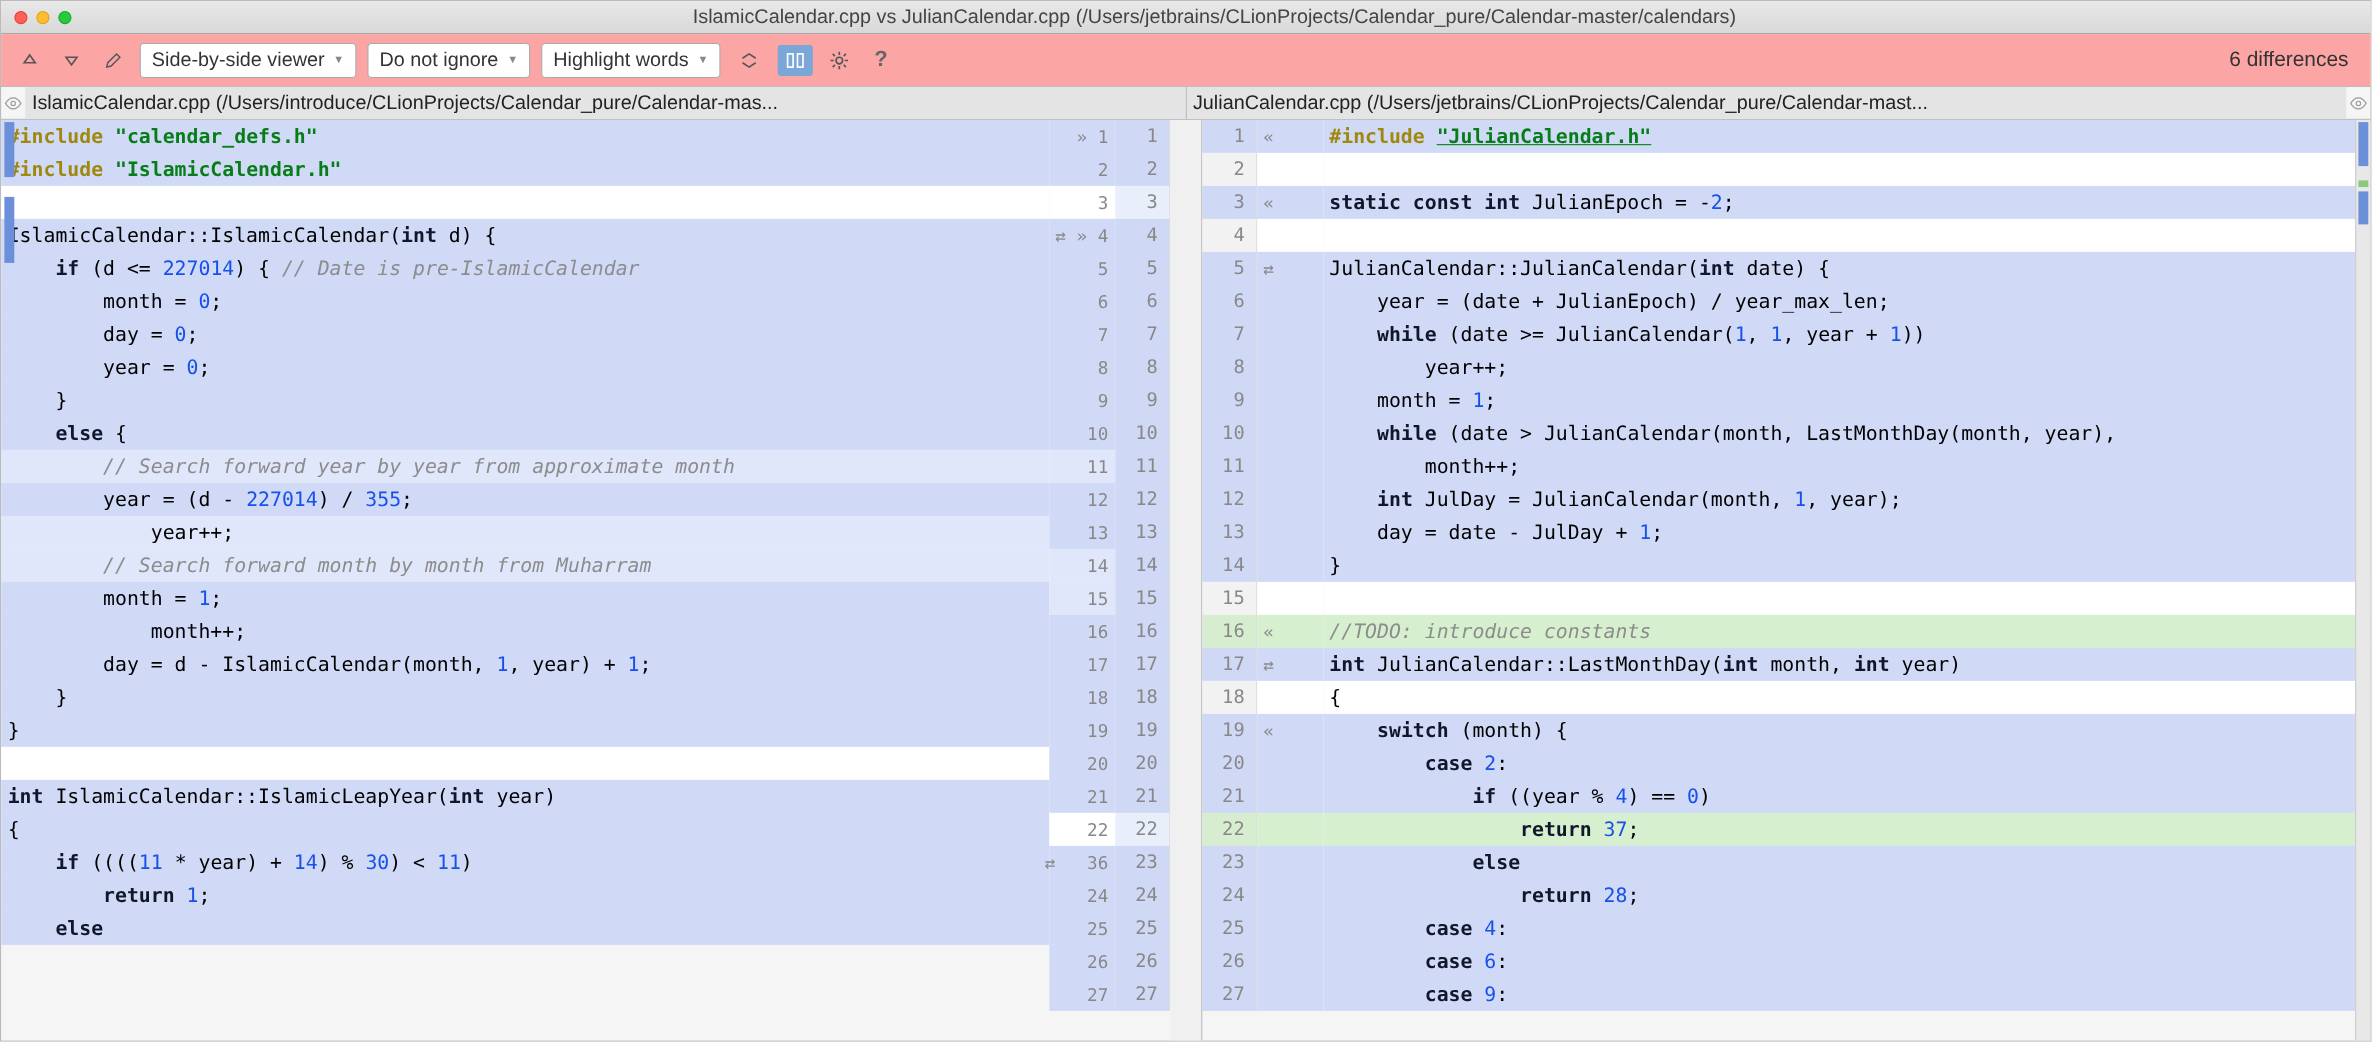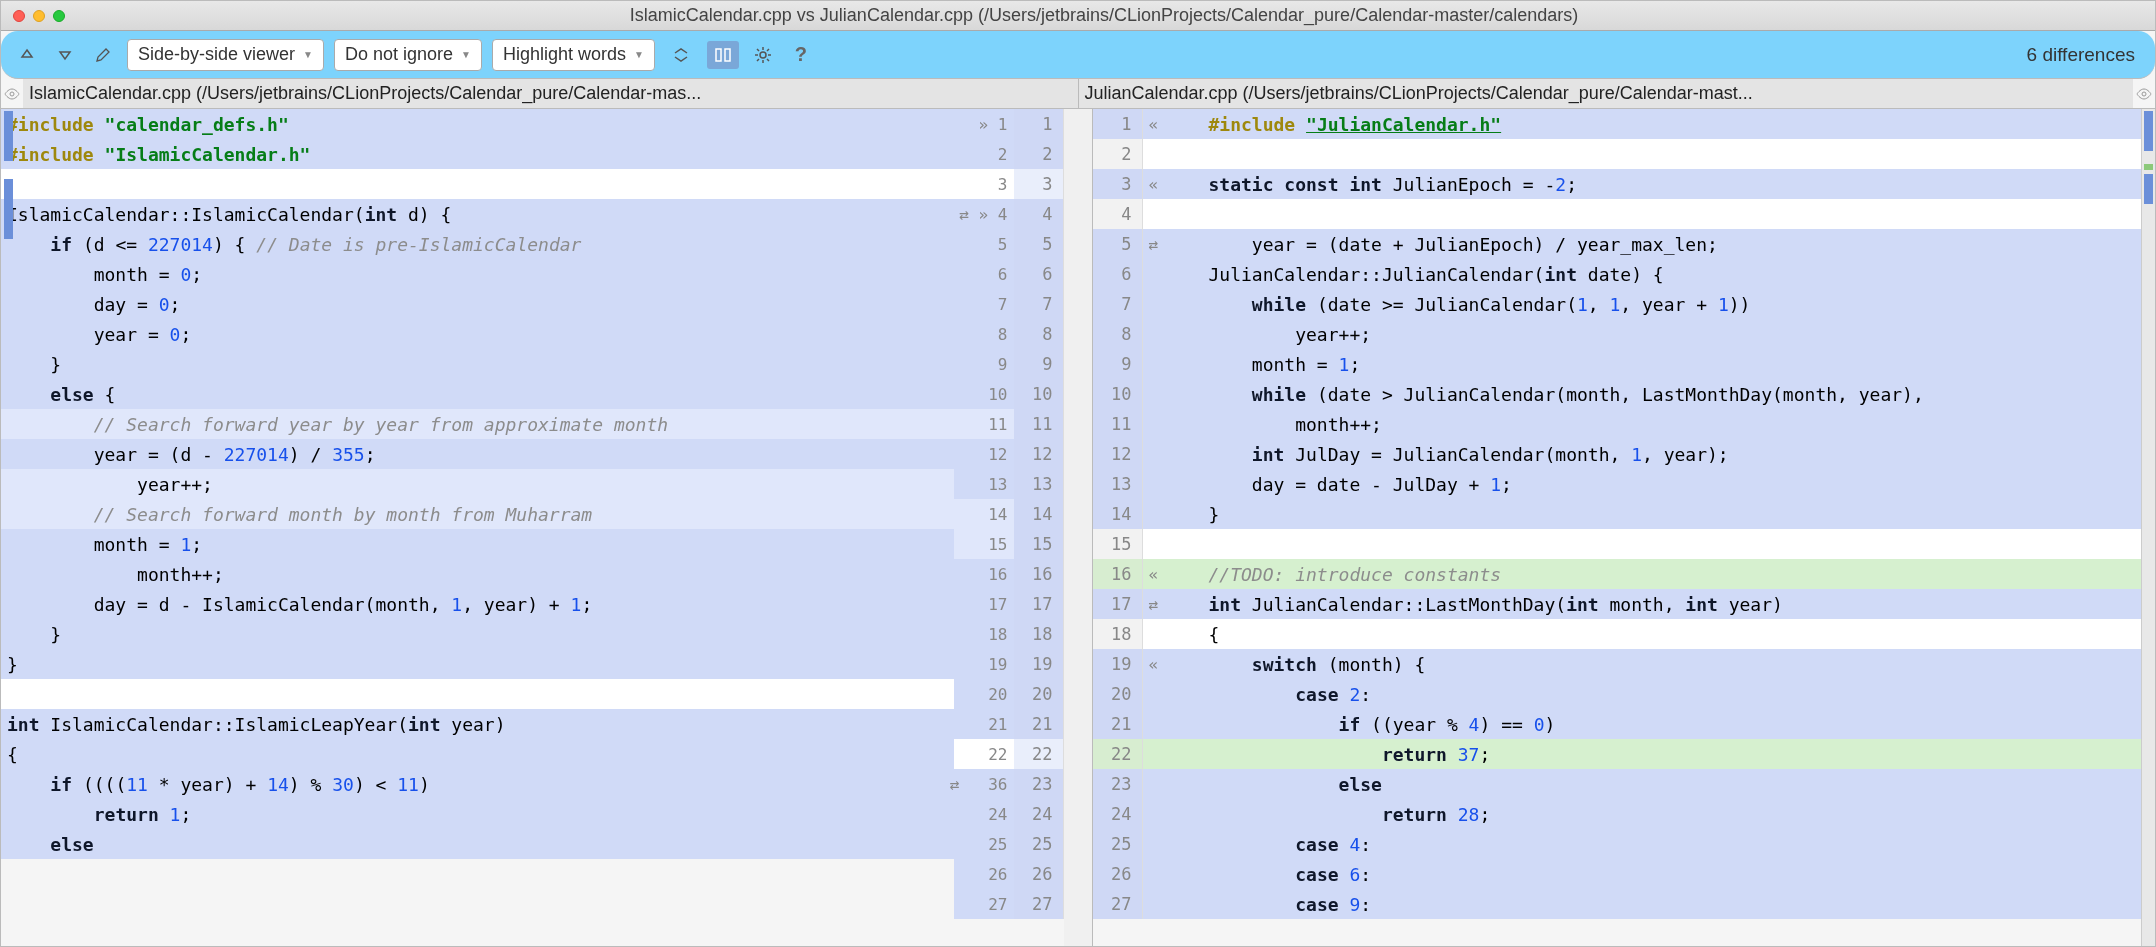--- a/index.html
+++ b/index.html
@@ -5,21 +5,21 @@
 * { box-sizing: border-box; margin: 0; padding: 0; }
 body { font-family: -apple-system, "Helvetica Neue", Arial, sans-serif; font-size: 13px; background: #f0f0f0; overflow: hidden; }
 .window { width: 2156px; height: 947px; background: #f5f5f5; display: flex; flex-direction: column; border: 1px solid #bbb; }
 .titlebar { height: 30px; background: linear-gradient(#e8e8e8,#d8d8d8); display: flex; align-items: center; padding: 0 12px; border-bottom: 1px solid #aaa; }
 .traffic-lights { display: flex; gap: 8px; }
 .tl { width: 12px; height: 12px; border-radius: 50%; }
 .tl.red { background:#ff5f56; border:1px solid #e0443e; }
 .tl.yellow { background:#ffbd2e; border:1px solid #dea123; }
 .tl.green { background:#27c93f; border:1px solid #1aab29; }
 .title-text { flex:1; text-align:center; color:#444; font-size:18px; }
-.toolbar { height: 48px; display:flex; align-items:center; padding:0 12px; gap:10px; border-bottom:1px solid #bbb; background:#7dd3fc;border-radius:17px; }
+.toolbar { height: 48px; display:flex; align-items:center; padding:0 12px; gap:10px; border-bottom:1px solid #bbb; background:#fca5a5; }
 .tb-btn { width:28px; height:28px; display:flex; align-items:center; justify-content:center; color:#555; cursor:pointer; border-radius:3px; }
 .dropdown { height:32px; background:#fff; border:1px solid #aaa; border-radius:4px; display:flex; align-items:center; padding:0 10px; gap:8px; cursor:pointer; font-size:18px; color:#333;}
 .dropdown .chev { font-size:10px; color:#888; }
 .tb-spacer { flex:1; }
 .diff-count { color:#333; font-size:19px; padding-right:8px;}
 .file-headers { display:flex; height:30px; border-bottom:1px solid #bbb; }
 .file-header { flex:1; display:flex; align-items:center; padding:0 6px; background:#e4e4e4; font-size:18px; color:#222; white-space:nowrap; overflow:hidden; text-overflow:ellipsis; }
 .file-header.right { border-left:1px solid #bbb;text-align:right; }
 .eye { width:22px; display:flex; align-items:center; justify-content:center; color:#999; }
 .diff-body { flex:1; display:flex; overflow:hidden; font-family: Menlo, Consolas, monospace; font-size:18px; }
@@ -117,21 +117,21 @@
     <div class="diff-count">6 differences</div>
   </div>
 
   <div class="file-headers">
     <div class="eye">
       <svg width="16" height="16" viewBox="0 0 16 16">
           <path d="M1 8s3-5 7-5 7 5 7 5-3 5-7 5-7-5-7-5z" fill="none" stroke="#999"></path>
           <circle cx="8" cy="8" r="2" fill="none" stroke="#999"></circle>
         </svg>
     </div>
-    <div class="file-header">IslamicCalendar.cpp (/Users/jetbrains/CLionProjects/Calendar_pure/Calendar-mas...</div>
+    <div class="file-header">IslamicCalendar.cpp (/Users/introduce/CLionProjects/Calendar_pure/Calendar-mas...</div>
     <div class="file-header right">JulianCalendar.cpp (/Users/jetbrains/CLionProjects/Calendar_pure/Calendar-mast...</div>
     <div class="eye">
       <svg width="16" height="16" viewBox="0 0 16 16">
           <path d="M1 8s3-5 7-5 7 5 7 5-3 5-7 5-7-5-7-5z" fill="none" stroke="#999"></path>
           <circle cx="8" cy="8" r="2" fill="none" stroke="#999"></circle>
         </svg>
     </div>
   </div>
 
   <div class="diff-body">
@@ -290,22 +290,22 @@
             <div class="row diff-mod"><div class="actions-col" style="justify-content: flex-start; padding-left: 6px;"></div></div>
             <div class="row diff-mod"><div class="actions-col" style="justify-content: flex-start; padding-left: 6px;"></div></div>
             <div class="row diff-mod"><div class="actions-col" style="justify-content: flex-start; padding-left: 6px;"></div></div>
             <div class="row diff-mod"><div class="actions-col" style="justify-content: flex-start; padding-left: 6px;"></div></div>
           </div>
         <div class="textcol" id="right-text">
             <div class="row diff-mod"><div class="code-content"><span class="pre">#include</span> <span class="str underline">"JulianCalendar.h"</span></div></div>
             <div class="row plain"><div class="code-content"></div></div>
             <div class="row diff-mod"><div class="code-content"><span class="kw">static const int</span> JulianEpoch = -<span class="num">2</span>;</div></div>
             <div class="row plain"><div class="code-content"></div></div>
+            <div class="row diff-mod"><div class="code-content">JulianCalendar::JulianCalendar(<span class="kw">int</span> date) {</div></div>
             <div class="row diff-mod"><div class="code-content">    year = (date + JulianEpoch) / year_max_len;</div></div>
-            <div class="row diff-mod"><div class="code-content">JulianCalendar::JulianCalendar(<span class="kw">int</span> date) {</div></div>
             <div class="row diff-mod"><div class="code-content">    <span class="kw">while</span> (date &gt;= JulianCalendar(<span class="num">1</span>, <span class="num">1</span>, year + <span class="num">1</span>))</div></div>
             <div class="row diff-mod"><div class="code-content">        year++;</div></div>
             <div class="row diff-mod"><div class="code-content">    month = <span class="num">1</span>;</div></div>
             <div class="row diff-mod"><div class="code-content">    <span class="kw">while</span> (date &gt; JulianCalendar(month, LastMonthDay(month, year),</div></div>
             <div class="row diff-mod"><div class="code-content">        month++;</div></div>
             <div class="row diff-mod"><div class="code-content">    <span class="kw">int</span> JulDay = JulianCalendar(month, <span class="num">1</span>, year);</div></div>
             <div class="row diff-mod"><div class="code-content">    day = date - JulDay + <span class="num">1</span>;</div></div>
             <div class="row diff-mod"><div class="code-content">}</div></div>
             <div class="row plain"><div class="code-content"></div></div>
             <div class="row diff-ins"><div class="code-content"><span class="cmt">//TODO: introduce constants</span></div></div>

